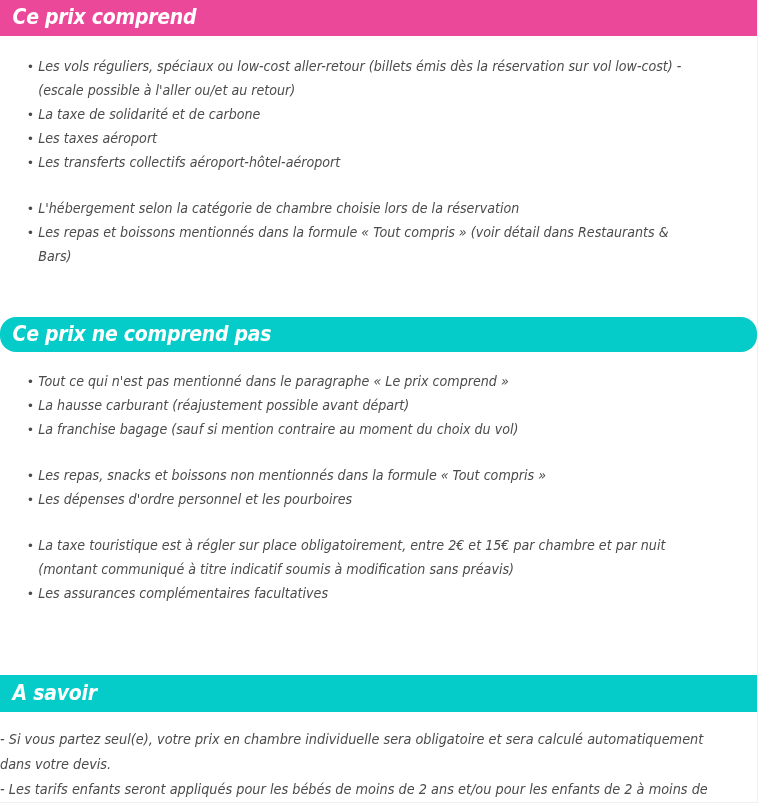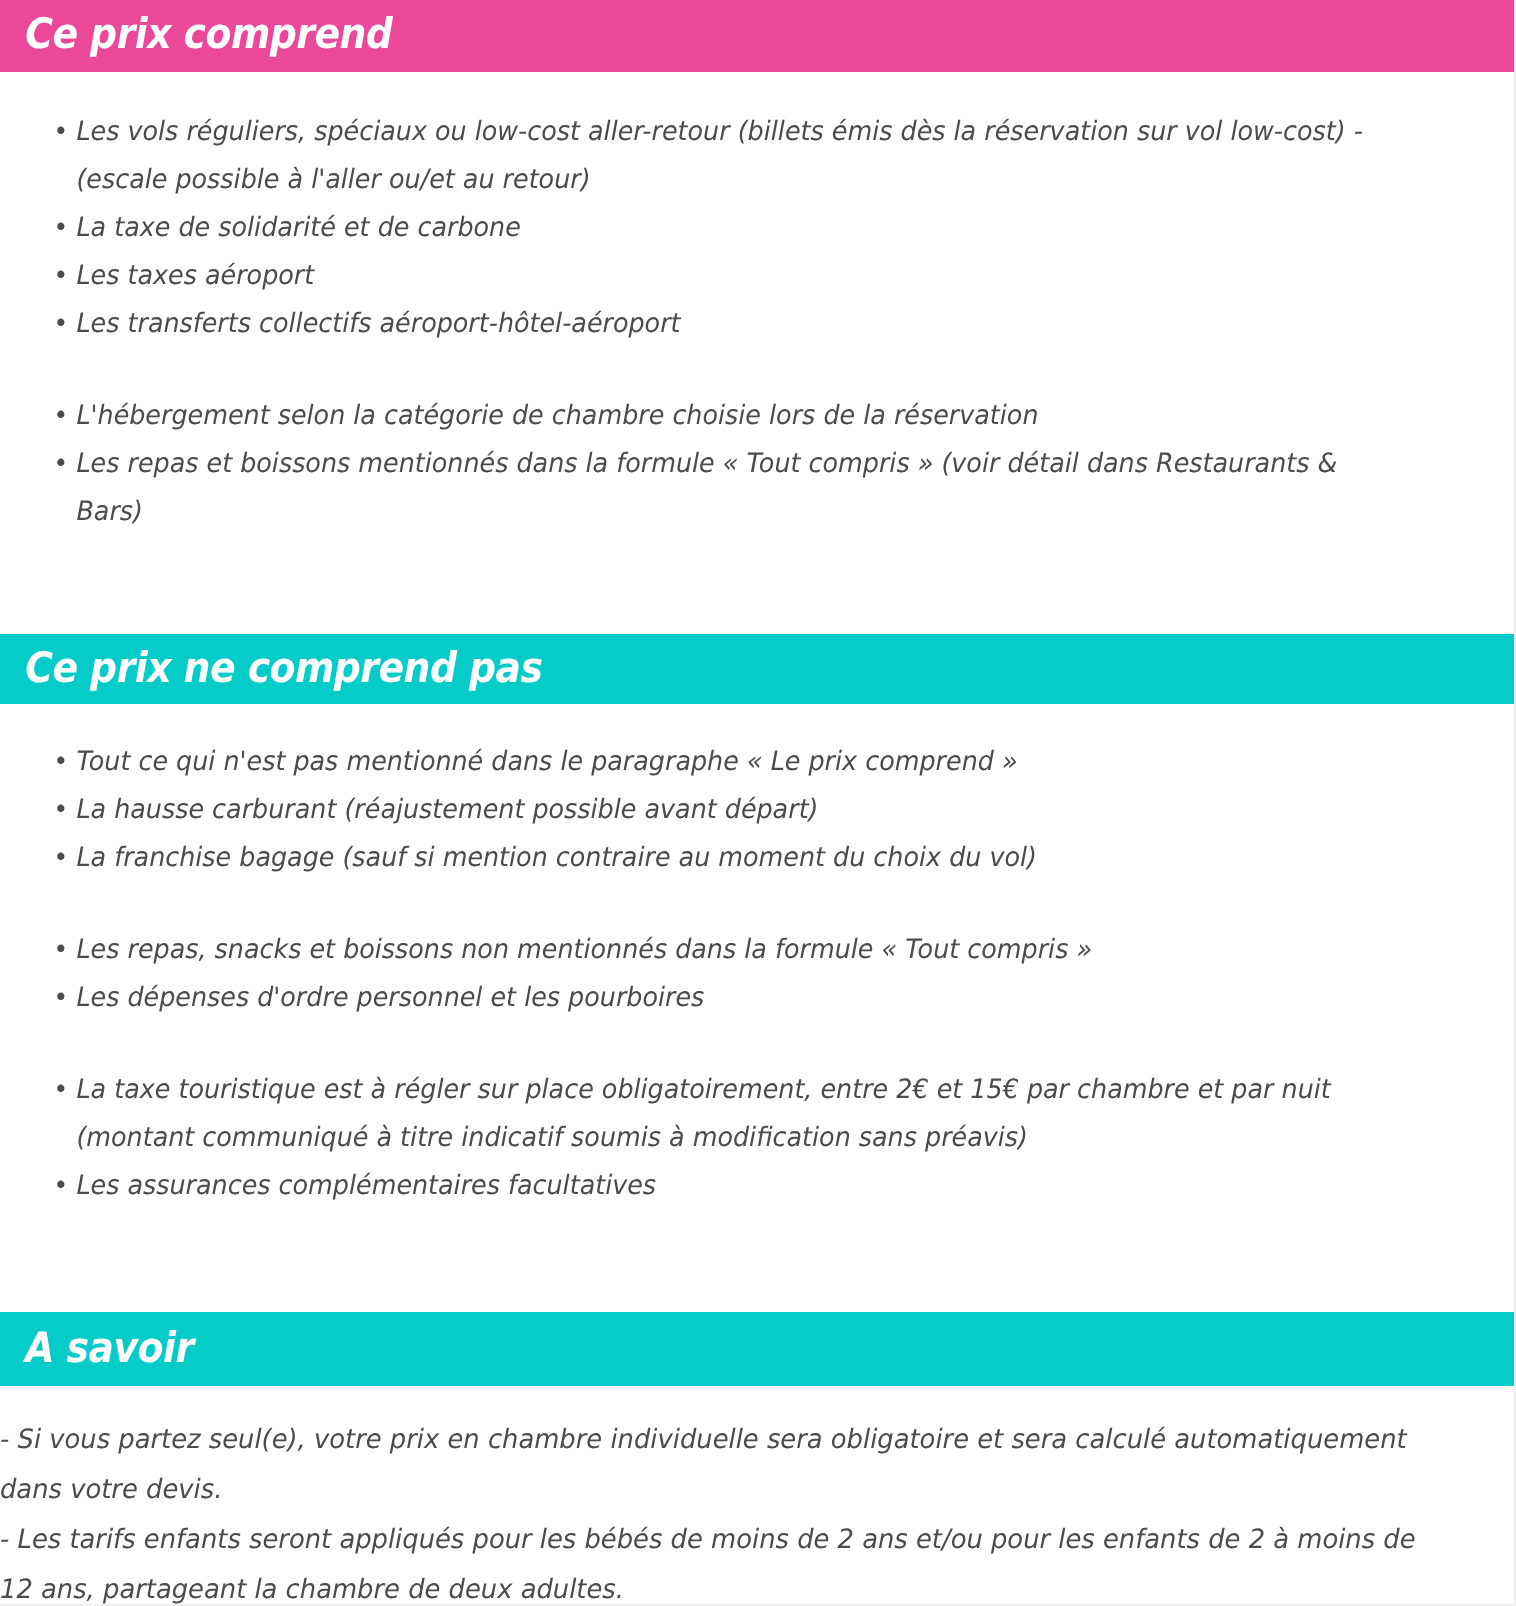--- a/index.html
+++ b/index.html
@@ -38,21 +38,21 @@
     font-weight: bold;
     font-size: 21px;
     letter-spacing: -0.3px;
     padding-left: 14px;
     transform: scaleX(0.90);
     transform-origin: left center;
     white-space: nowrap;
     line-height: 1.1;
   }
   .bar-1 { height: 36px; }
-  .bar-2 { height: 35px; }
+  .bar-2 { height: 35px; border-radius: 16px; }
   .bar-3 { height: 37px; }
 
   
   .list-block {
     margin: 0;
     padding: 0;
     list-style: none;
   }
   .list-item {
     position: relative;
@@ -129,21 +129,21 @@
     <li class="list-item">La hausse carburant (réajustement possible avant départ)</li>
     <li class="list-item">La franchise bagage (sauf si mention contraire au moment du choix du vol)</li>
     <li class="list-item spaced">Les repas, snacks et boissons non mentionnés dans la formule « Tout compris »</li>
     <li class="list-item">Les dépenses d'ordre personnel et les pourboires</li>
     <li class="list-item spaced">La taxe touristique est à régler sur place obligatoirement, entre 2€ et 15€ par chambre et par nuit (montant communiqué à titre indicatif soumis à modification sans préavis)</li>
     <li class="list-item">Les assurances complémentaires facultatives</li>
   </ul>
 
   <div class="gap-after-list-2"></div>
 
-  <div class="section-bar bar-3" style="background: rgb(6, 204, 201);">
+  <div class="section-bar bar-3" style="background: rgb(6, 204, 201); margin-top: 19px;">
     <div class="bar-title" style="color: rgb(255, 255, 255);">A savoir</div>
   </div>
 
   <div class="gap-after-bar-3"></div>
 
   <div>
     <p class="para">- Si vous partez seul(e), votre prix en chambre individuelle sera obligatoire et sera calculé automatiquement dans votre devis.</p>
     <p class="para">- Les tarifs enfants seront appliqués pour les bébés de moins de 2 ans et/ou pour les enfants de 2 à moins de 12 ans, partageant la chambre de deux adultes.</p>
 
   </div>

